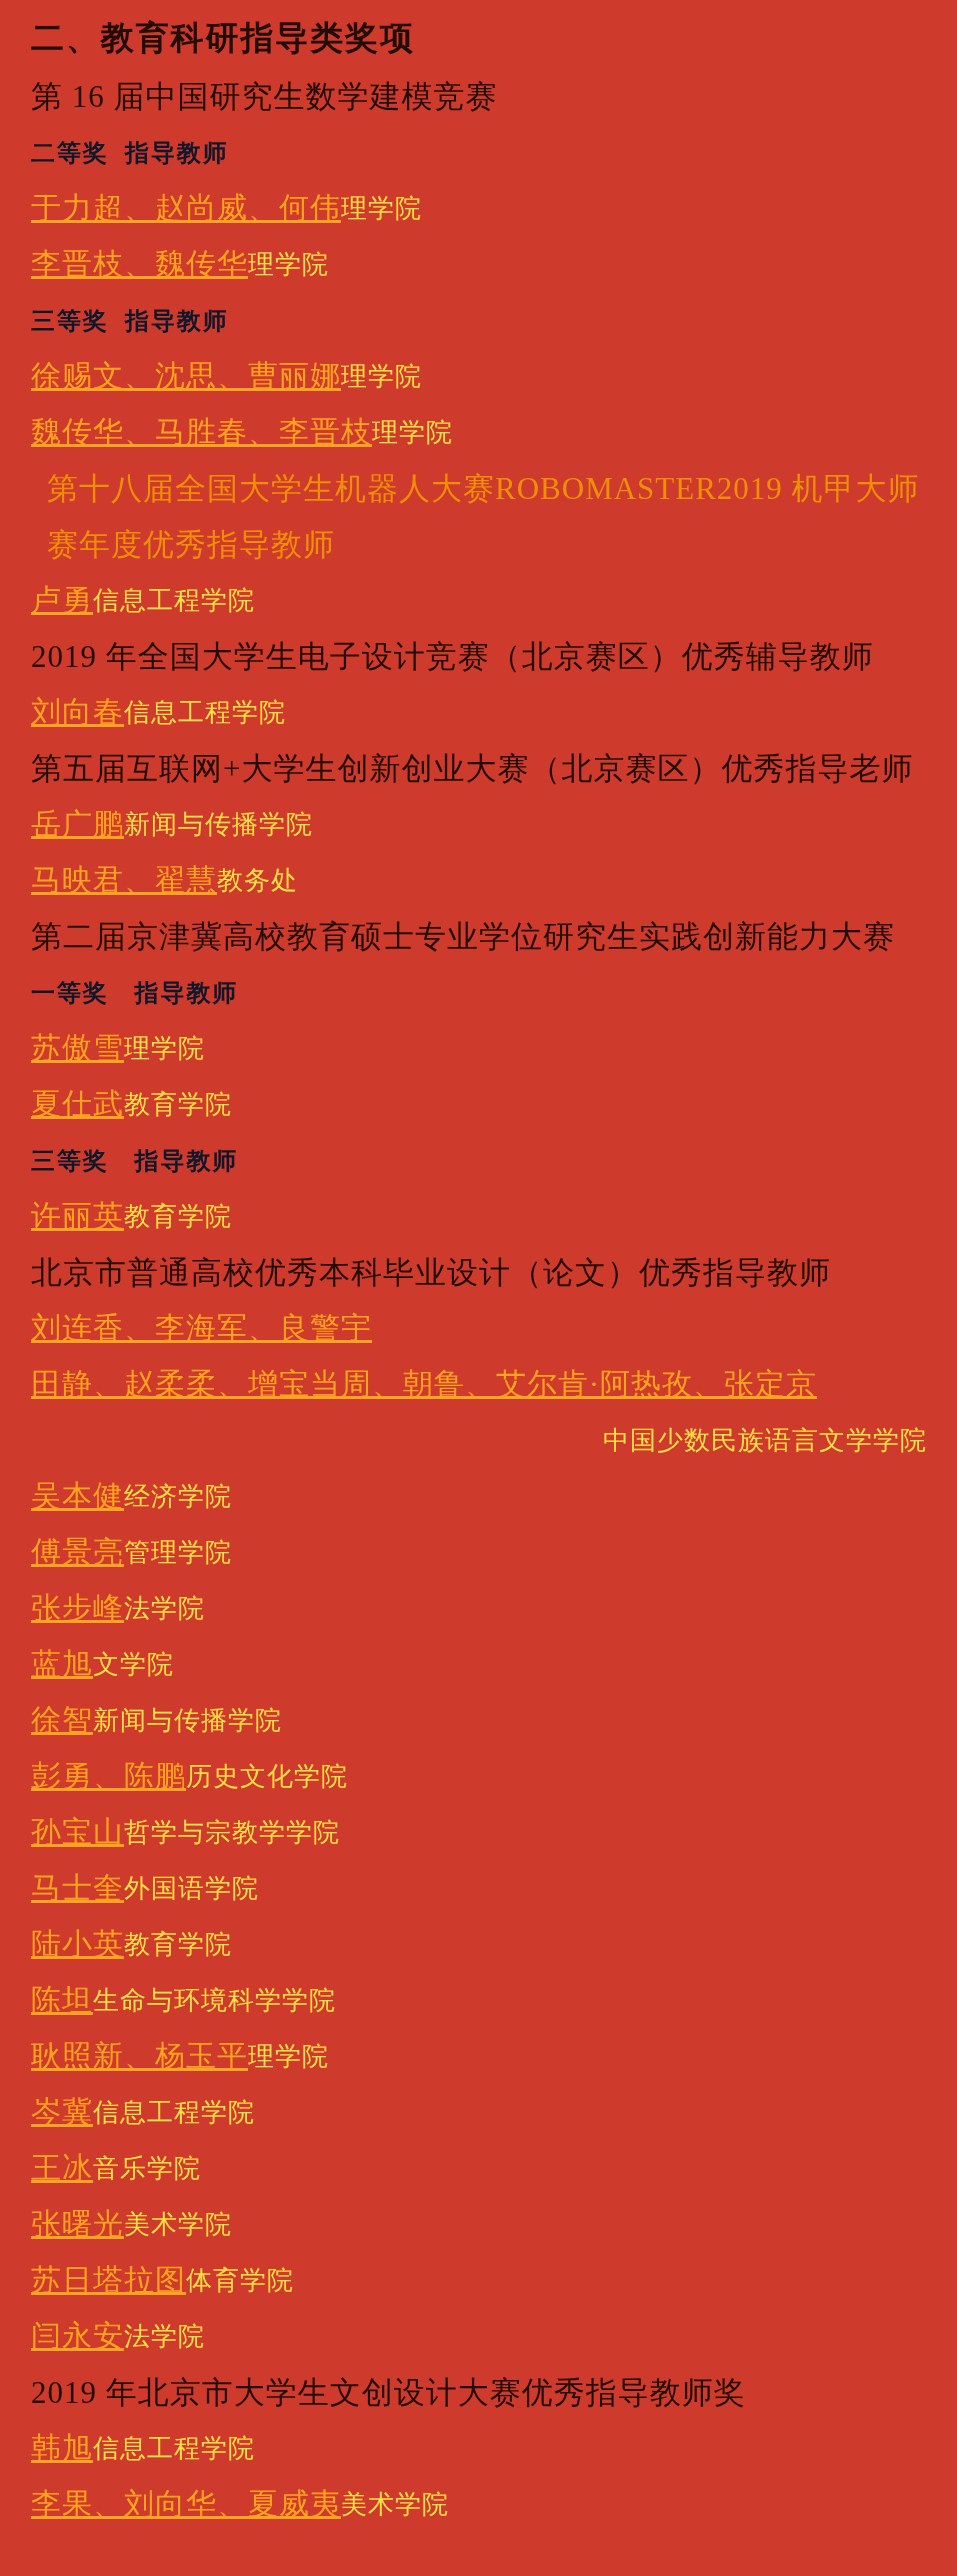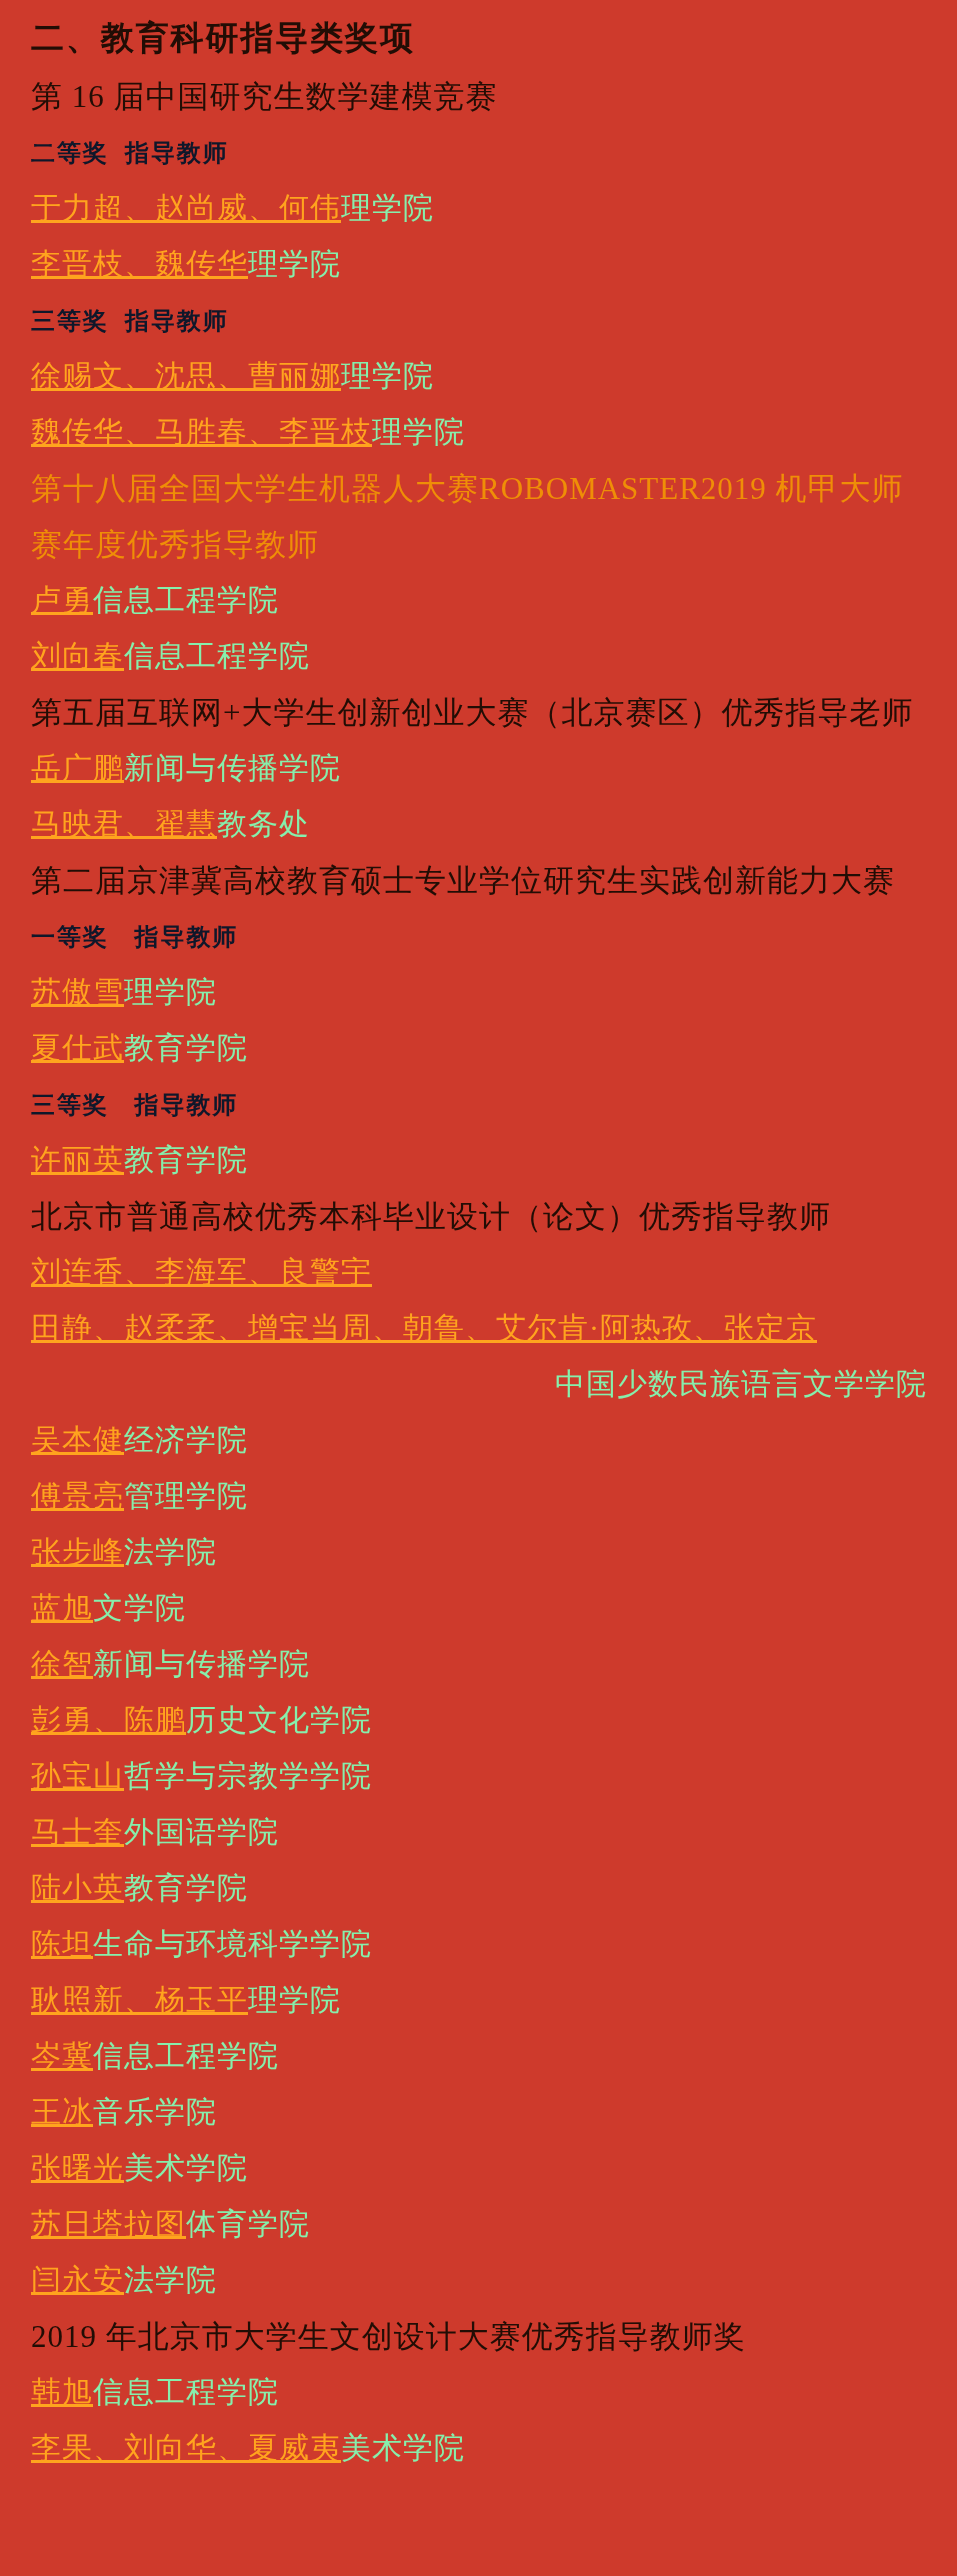--- a/index.html
+++ b/index.html
@@ -28,37 +28,38 @@
     font-size:33px;
     letter-spacing:1.9px;
   }
   .comp-title{
     color:#220D05;
     font-size:31px;
     letter-spacing:1px;
   }
   .comp-title.orange{
     color:#EF8E07;
+    margin-left:16px;
   }
   .award-header{
     color:#0f172a;
     font-weight:bold;
     font-size:24px;
     letter-spacing:1.9px;
     font-family:Liberation Mono, monospace;
   }
   .entry .name{
     color:#FFA41E;
     font-size:30px;
     letter-spacing:1px;
     text-decoration:underline;
   }
   .entry .dept{
-    color:#86efac;
-    font-size:30px;
+    color:#fde047;
+    font-size:26px;
     letter-spacing:1px;
     text-align:right;
   }
   .dept-only{
     justify-content:flex-end;
   }
 </style>
 </head>
 <body>
 
@@ -106,20 +107,23 @@
 
   <div class="line comp-title orange">
     <span>赛年度优秀指导教师</span>
   </div>
 
   <div class="line entry">
     <span class="name">卢勇</span>
     <span class="dept">信息工程学院</span>
   </div>
 
+  <div class="line comp-title">
+    <span>2019 年全国大学生电子设计竞赛（北京赛区）优秀辅导教师</span>
+  </div>
 
   <div class="line entry">
     <span class="name">刘向春</span>
     <span class="dept">信息工程学院</span>
   </div>
 
   <div class="line comp-title">
     <span>第五届互联网+大学生创新创业大赛（北京赛区）优秀指导老师</span>
   </div>
 

